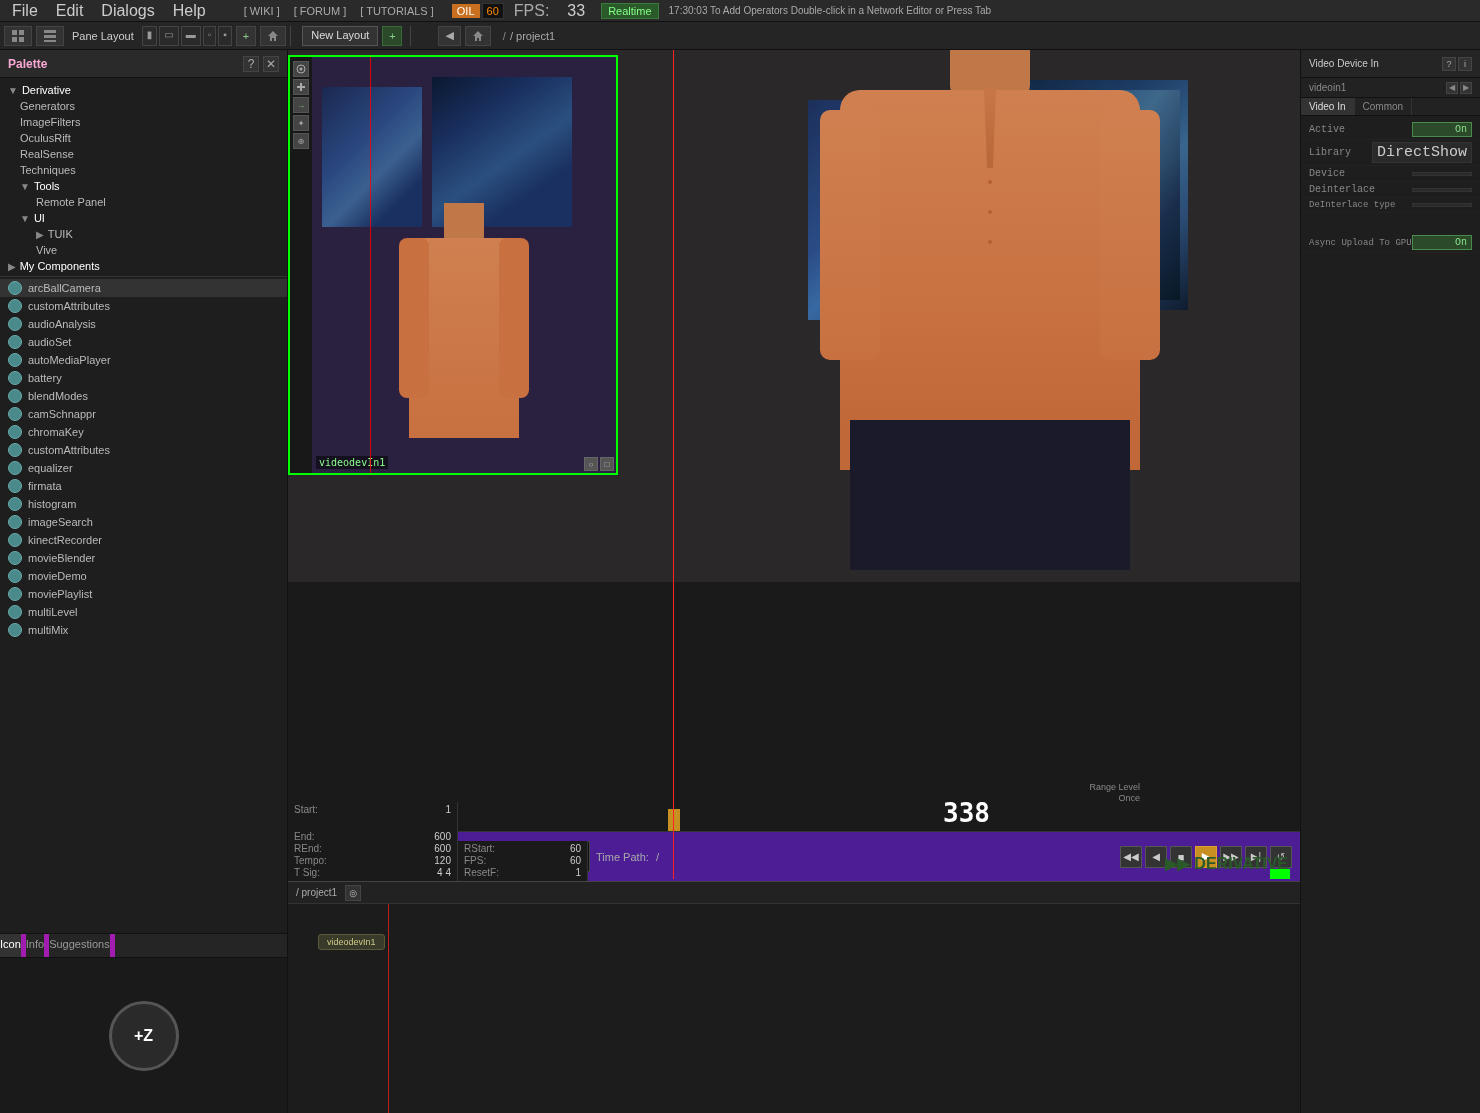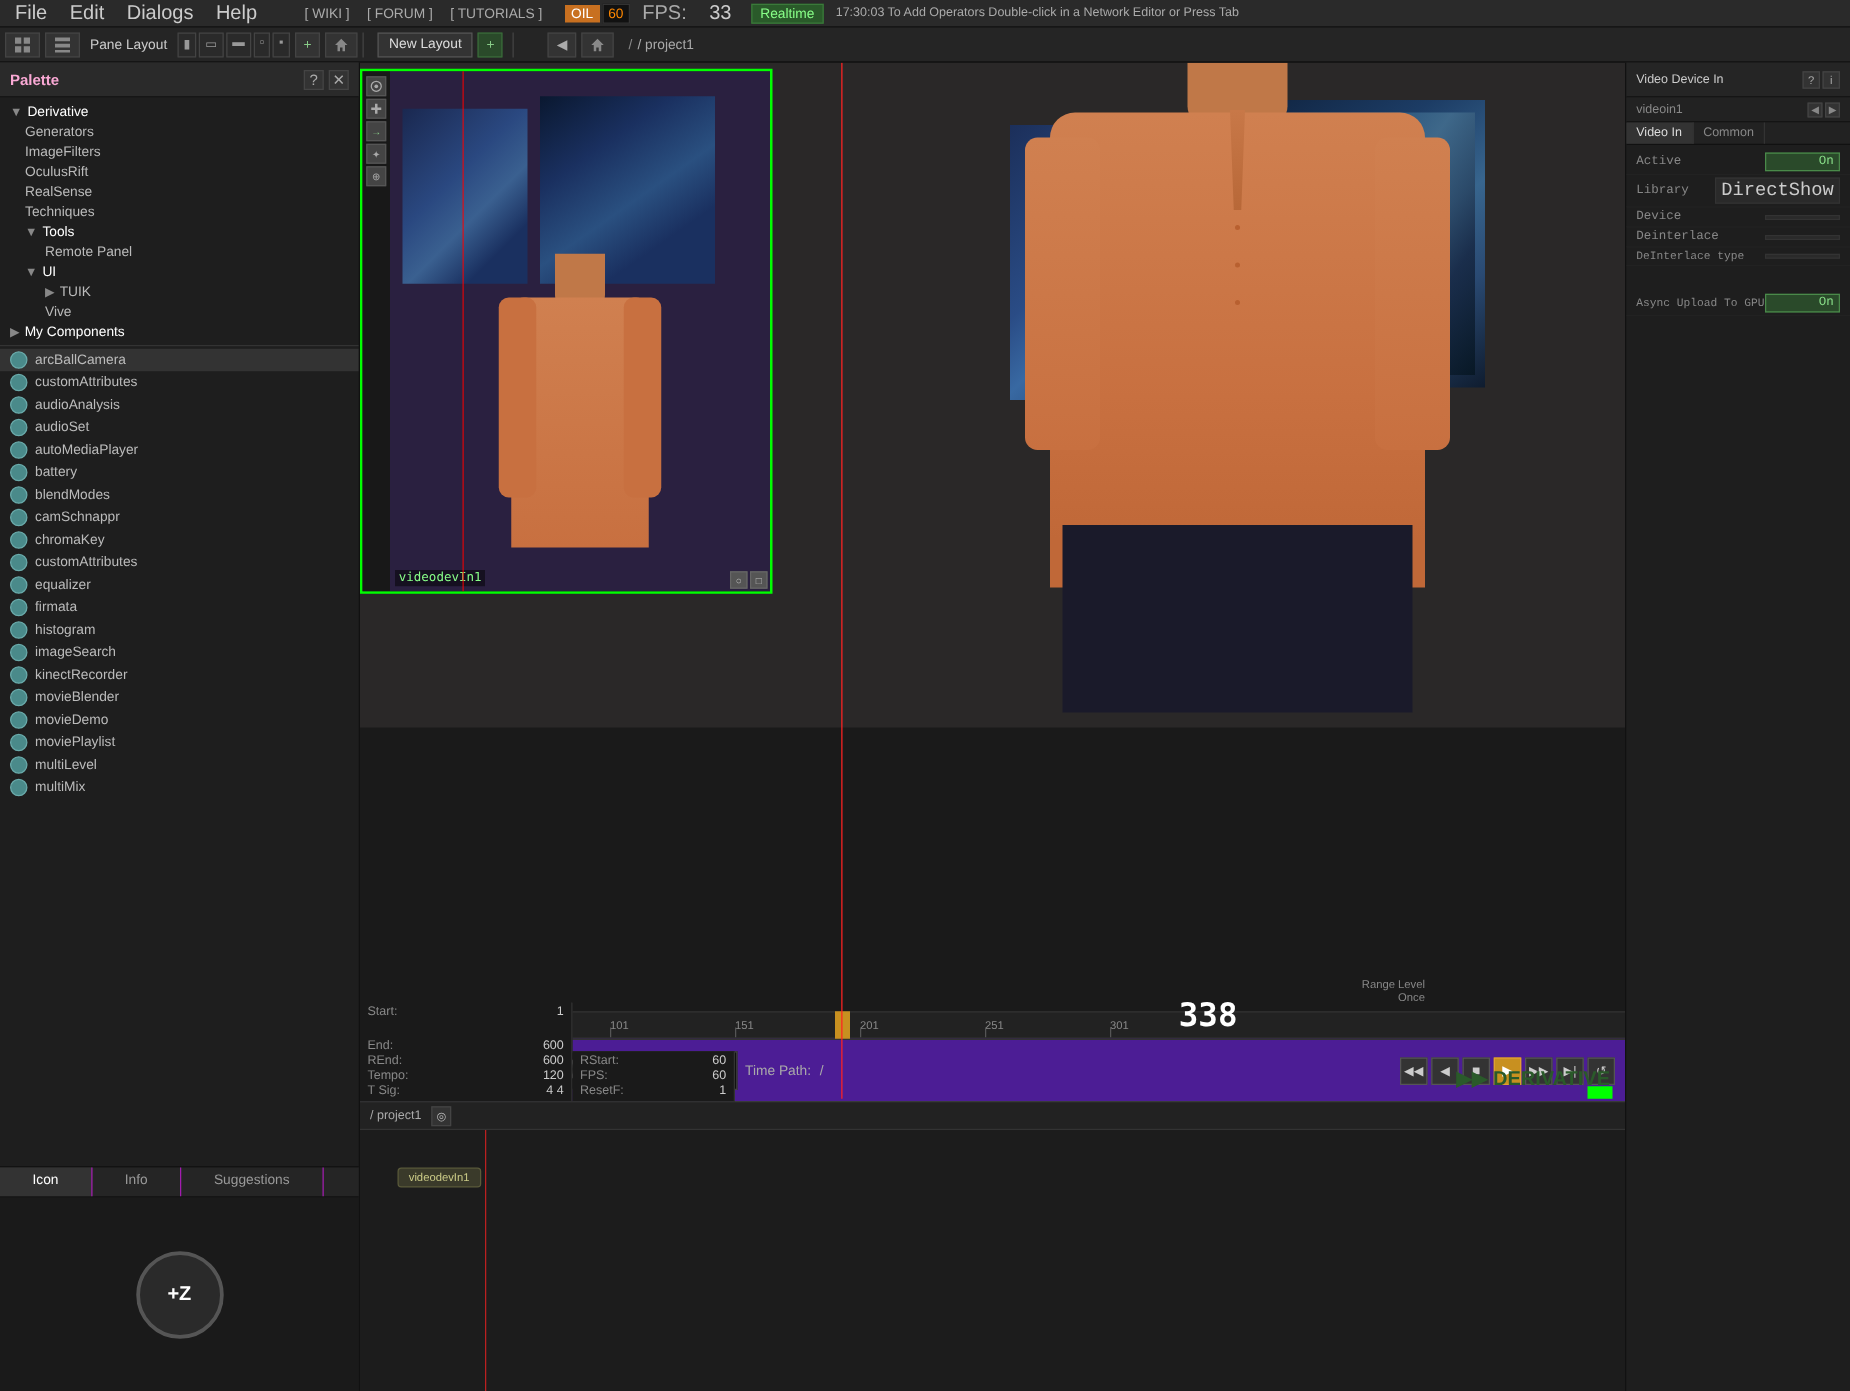--- a/index.html
+++ b/index.html
@@ -236,25 +236,25 @@
       display: flex;
       flex-direction: column;
     }
     #palette-tabs {
       display: flex;
       background: #252525;
       border-bottom: 1px solid #111;
       height: 24px;
     }
     .palette-tab {
-      padding: 4px 26px;
+      padding: 4px 0;
       cursor: pointer;
       color: #999;
       font-size: 11px;
-      border-right: 1px solid #a21caf;
+      border-right: 5px solid #a21caf;
     }
     .palette-tab.active {
       background: #333;
       color: #fff;
     }
     #palette-preview {
       flex: 1;
       display: flex;
       align-items: center;
       justify-content: center;
@@ -897,35 +897,20 @@
 
         <div class="red-cursor-line" style="left:80px; height:100%; background:#ff0000; opacity:0.8;"></div>
 
         <div id="preview-label" style="position:absolute; bottom:4px; left:26px; color:#88ff88; font-size:10px; font-family:monospace;">videodevIn1</div>
       </div>
 
       <div class="red-cursor-line" style="left:385px; height:78%; background:#ff2222; width:1px; top:0;"></div>
 
     </div>
 
-    <div id="timeline-ruler" style="position:absolute; bottom:282px; left:0; right:0; height:22px; background:#222; display:flex; align-items:center; overflow:hidden; border-top:1px solid #333; border-bottom:1px solid #333;">
-      <div style="position:absolute; left:100px; font-size:9px; color:#888;">51</div>
-      <div style="position:absolute; left:200px; font-size:9px; color:#888;">101</div>
-      <div style="position:absolute; left:300px; font-size:9px; color:#888;">151</div>
-      <div style="position:absolute; left:400px; font-size:9px; color:#888;">201</div>
-      <div style="position:absolute; left:500px; font-size:9px; color:#888;">251</div>
-      <div style="position:absolute; left:600px; font-size:9px; color:#888;">301</div>
-
-      <div style="position:absolute; left:100px; bottom:0; width:1px; height:8px; background:#555;"></div>
-      <div style="position:absolute; left:200px; bottom:0; width:1px; height:8px; background:#555;"></div>
-      <div style="position:absolute; left:300px; bottom:0; width:1px; height:8px; background:#555;"></div>
-      <div style="position:absolute; left:400px; bottom:0; width:1px; height:8px; background:#555;"></div>
-      <div style="position:absolute; left:500px; bottom:0; width:1px; height:8px; background:#555;"></div>
-      <div style="position:absolute; left:600px; bottom:0; width:1px; height:8px; background:#555;"></div>
-    </div>
 
     <div style="position:absolute; bottom:285px; right:310px; color:#ffffff; font-size:26px; font-family:monospace; font-weight:bold;">338</div>
 
     <div style="position:absolute; bottom:310px; right:160px; color:#888; font-size:9px; display:flex; flex-direction:column; align-items:flex-end; gap:1px;">
       <span>Range Level</span>
       <span>Once</span>
     </div>
 
     <div style="position:absolute; bottom:282px; left:380px; width:12px; height:22px; background:#c89020; z-index:30; cursor:ew-resize;"></div>
 

